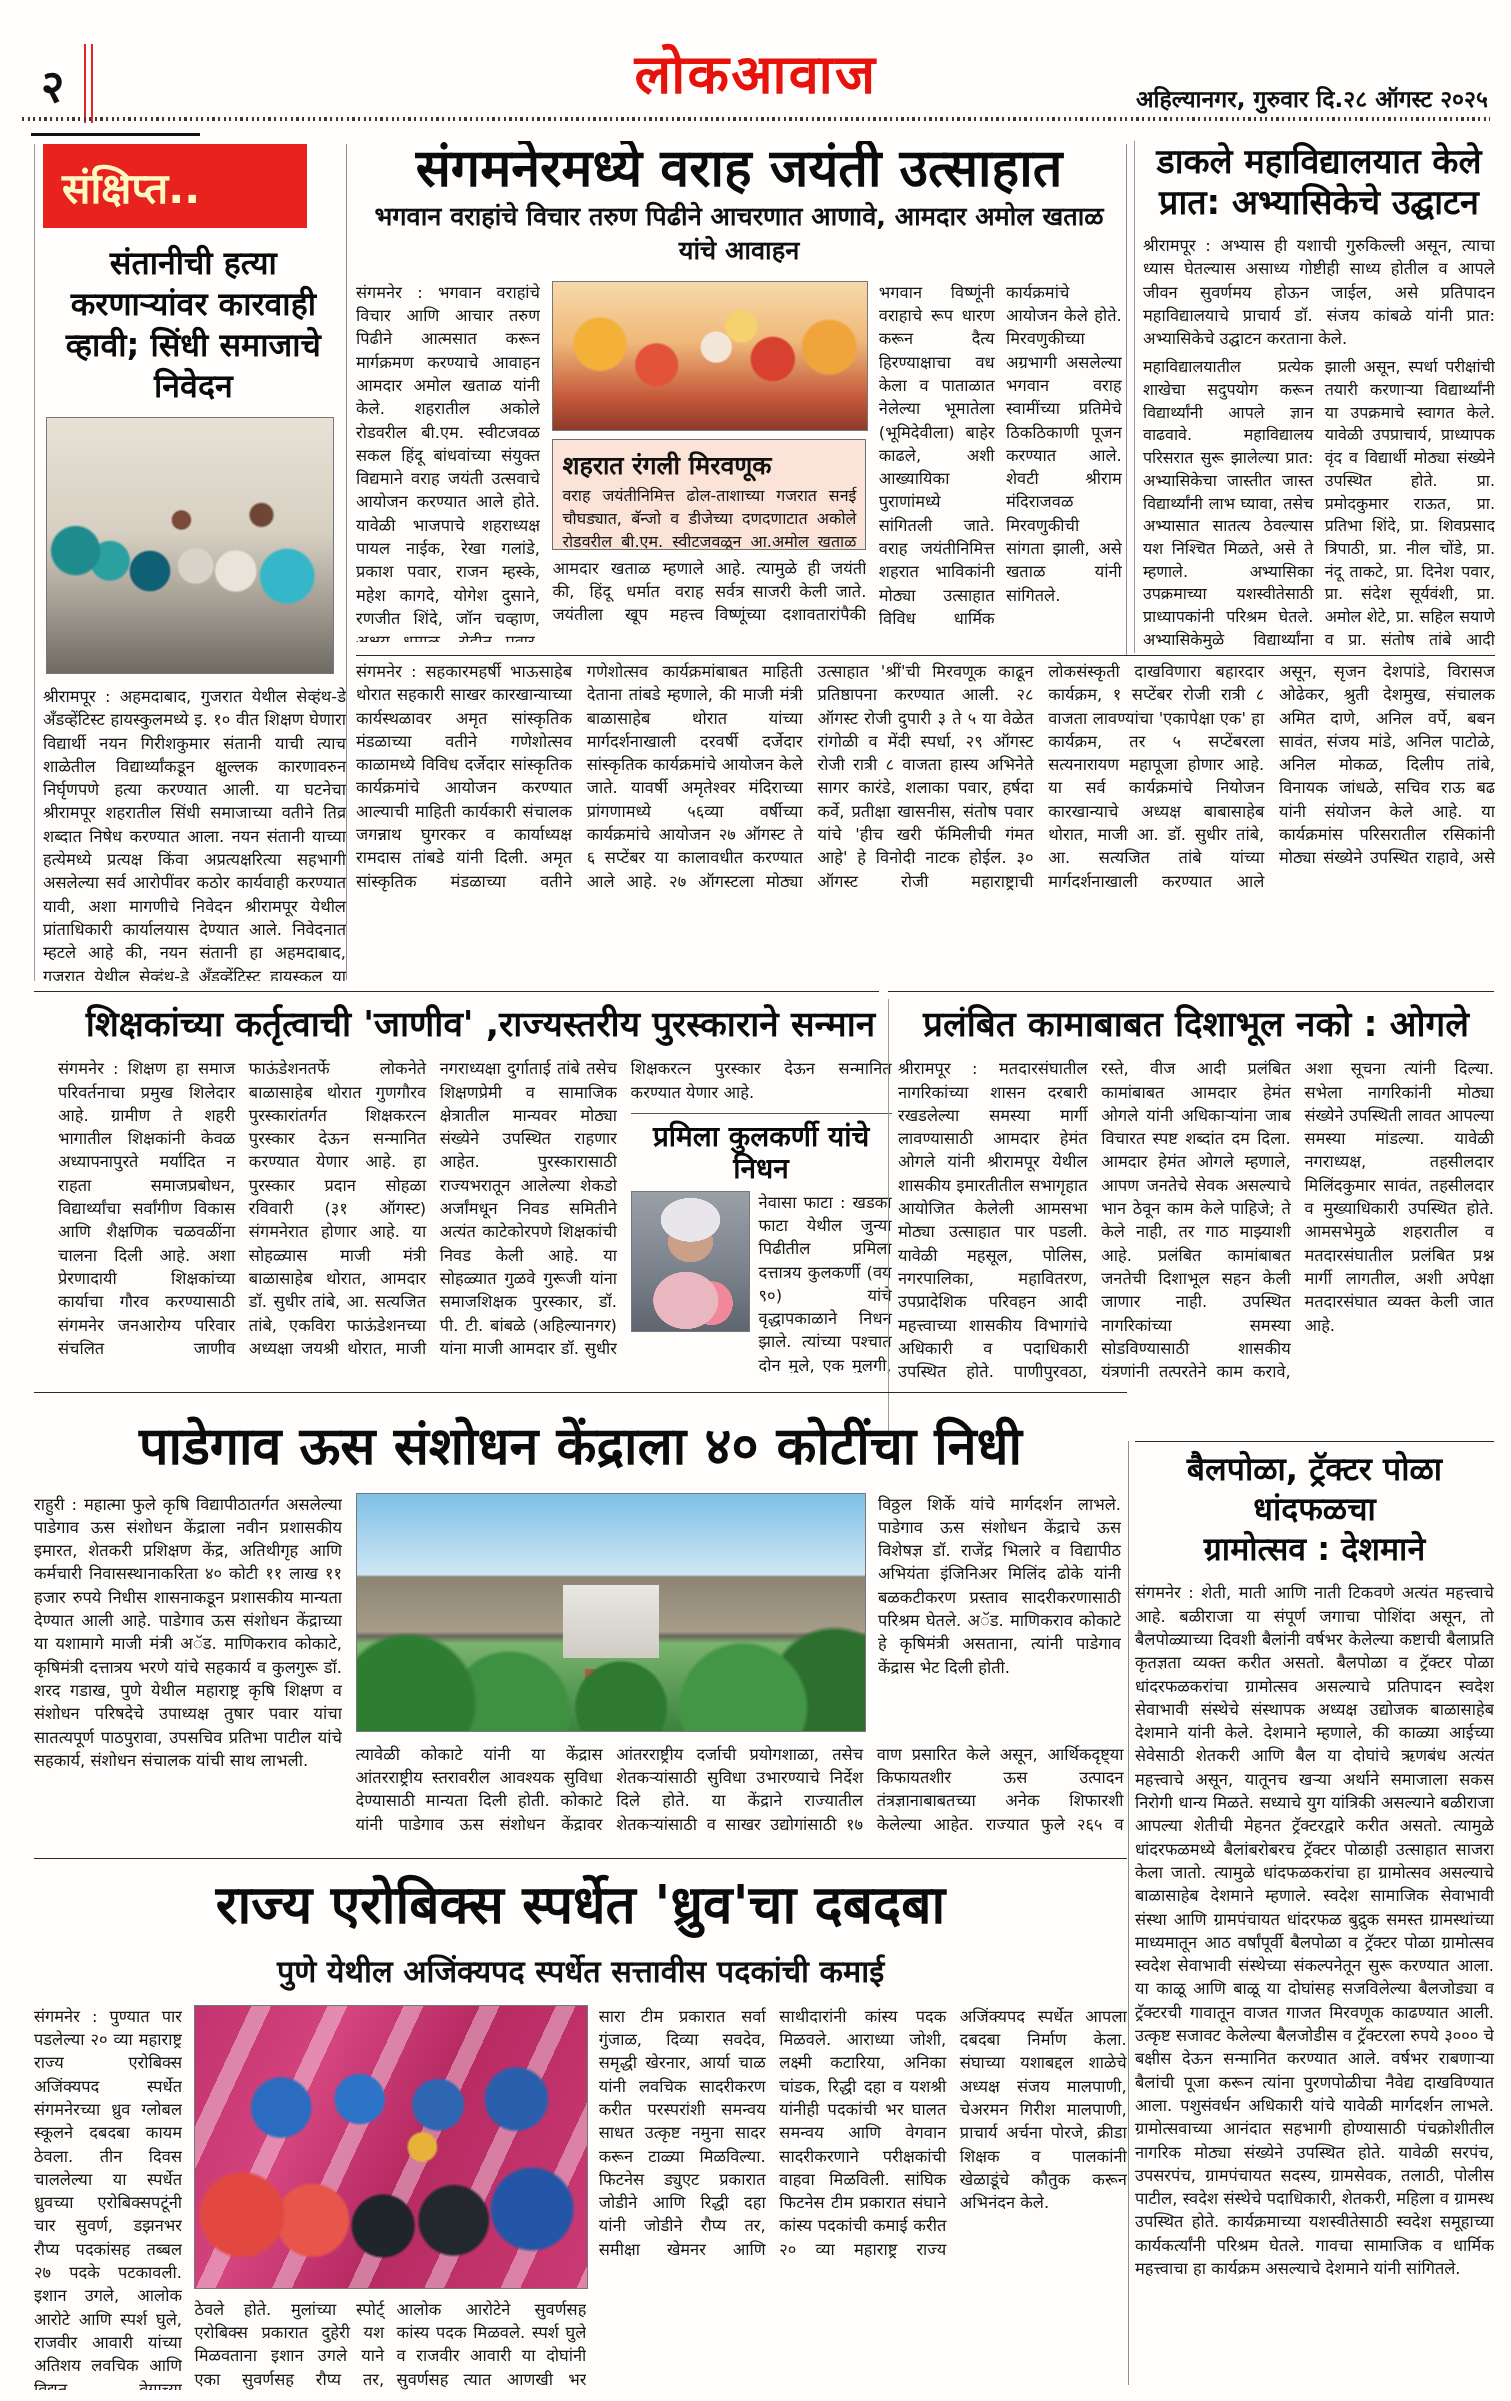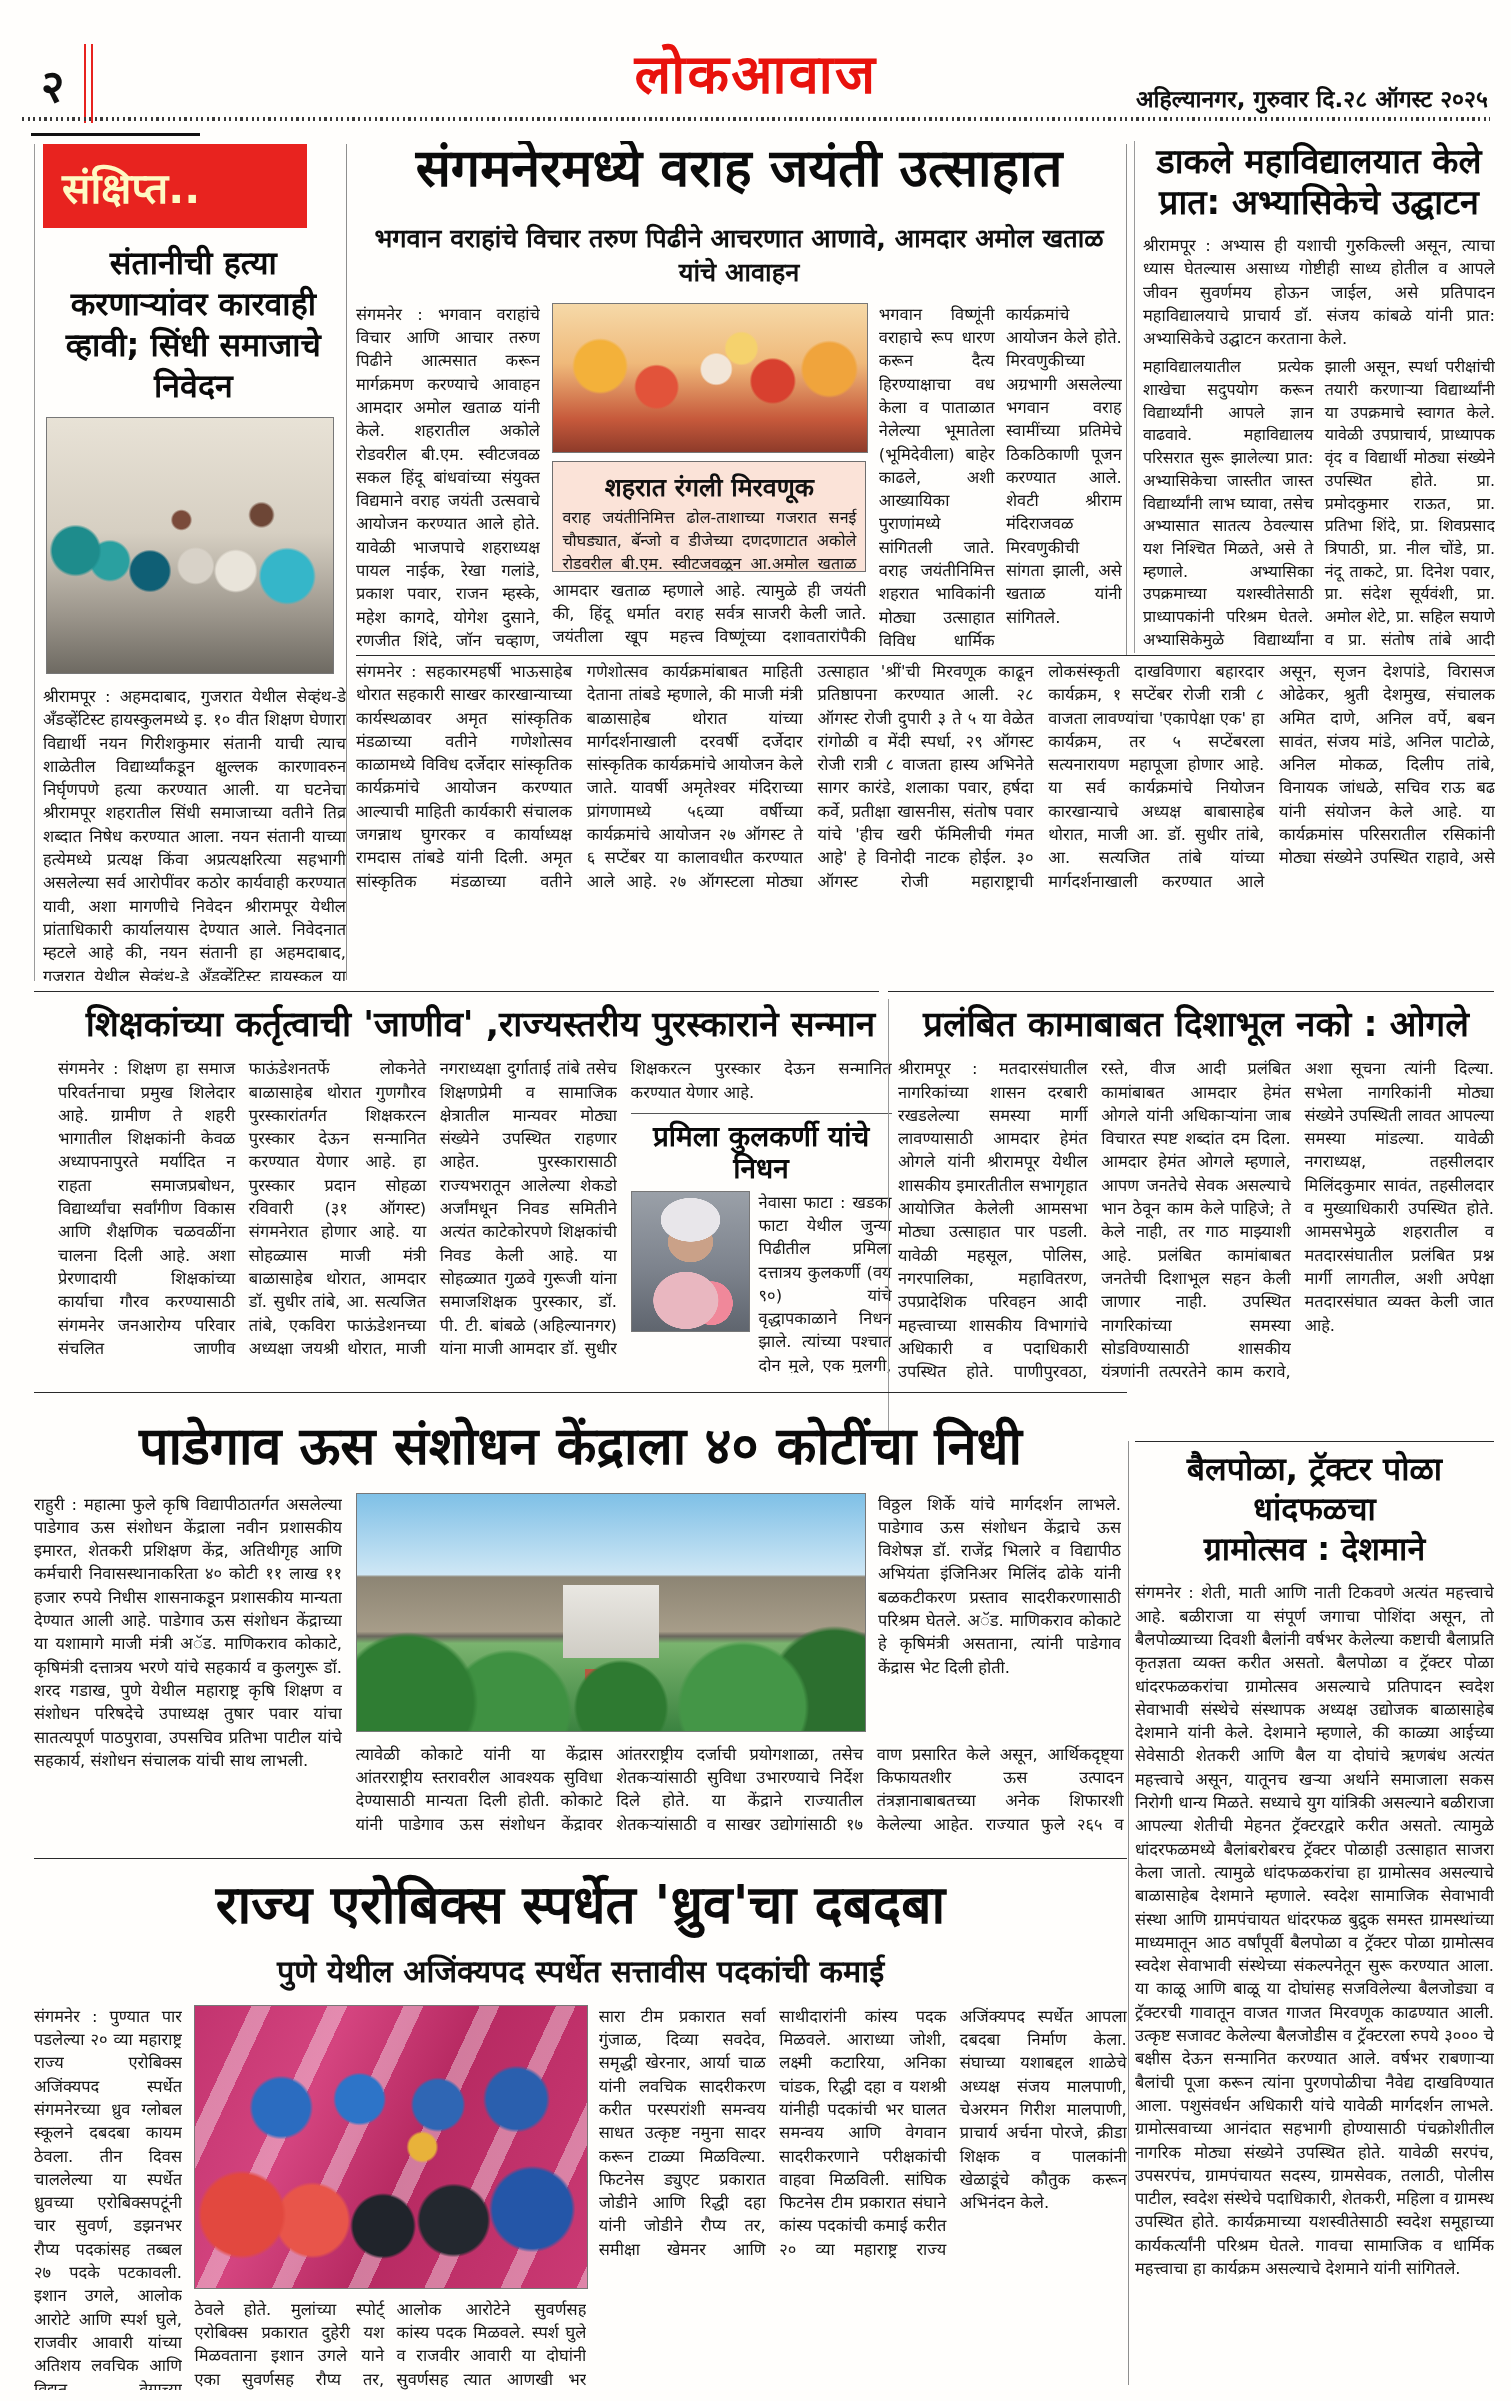--- a/index.html
+++ b/index.html
@@ -33,35 +33,35 @@
       radial-gradient(circle at 36% 60%,#0f5f75 0 8%,transparent 9%),
       radial-gradient(circle at 52% 58%,#d8d2c8 0 8%,transparent 9%),
       radial-gradient(circle at 66% 60%,#e9e4da 0 8%,transparent 9%),
       radial-gradient(circle at 84% 62%,#35b6c9 0 9%,transparent 10%),
       radial-gradient(circle at 47% 40%,#7a4a3a 0 4%,transparent 5%),
       radial-gradient(circle at 75% 38%,#6d4636 0 4%,transparent 5%),
       linear-gradient(180deg,#e8e2d6 0%,#d6cfc2 45%,#9a948a 78%,#6e6a62 100%);}
   
   #varah{left:356px;top:141px;width:766px;height:511px;overflow:hidden;}
   #varah .headline{font-size:52px;text-align:center;line-height:1.06;}
-  #varah .subhead{font-size:25.4px;text-align:center;font-weight:bold;margin-top:24px;}
+  #varah .subhead{font-size:25.4px;text-align:center;font-weight:bold;margin-top:2px;}
   #varah-content{display:flex;gap:12.4px;margin-top:14.7px;height:361px;}
   #v-col1{width:184px;overflow:hidden;}
   #v-center{width:314px;display:flex;flex-direction:column;}
   #varah-photo{width:314px;height:148px;
     background:
       radial-gradient(circle at 15% 42%,#f3b13a 0 9%,transparent 10%),
       radial-gradient(circle at 33% 56%,#e2533a 0 9%,transparent 10%),
       radial-gradient(circle at 52% 44%,#f2e6d8 0 8%,transparent 9%),
       radial-gradient(circle at 70% 52%,#d8402f 0 9%,transparent 10%),
       radial-gradient(circle at 88% 44%,#f0a43c 0 9%,transparent 10%),
       radial-gradient(circle at 60% 30%,#f5d26d 0 7%,transparent 8%),
       linear-gradient(180deg,#f6d9a8 0%,#efb97a 40%,#c6593b 78%,#8e3b2a 100%);}
   #pinkbox{background:#fbe3d8;border:1.1px solid #6e6e6e;margin-top:8px;padding:6.8px 9px;flex:1;overflow:hidden;}
-  #pinkbox .boxtitle{font-size:25px;font-weight:bold;text-align:center;margin-bottom:4.5px;}
+  #pinkbox .boxtitle{font-size:25px;font-weight:bold;text-align:left;margin-bottom:4.5px;}
   #pinkbox .body-text{font-size:16px;}
   #v-minicols{margin-top:6.8px;column-count:2;column-gap:11.3px;height:85px;overflow:hidden;}
   #v-col4{width:243px;column-count:2;column-gap:11.3px;overflow:hidden;}
   
   #dakle{left:1134px;top:141px;width:361px;height:512px;border-left:1.1px solid #9a9a9a;padding-left:8px;box-sizing:border-box;overflow:hidden;}
   #dakle .headline{font-size:34px;line-height:1.22;text-align:center;margin-bottom:10.2px;}
   #dakle-body2{column-count:2;column-gap:11.3px;margin-top:5.6px;font-size:16px;}
   
   #ganesh{left:356px;top:660px;width:1139px;height:323px;overflow:hidden;}
   #ganesh .headline{font-size:42px;text-align:center;margin:9px 0 12.4px 0;}

